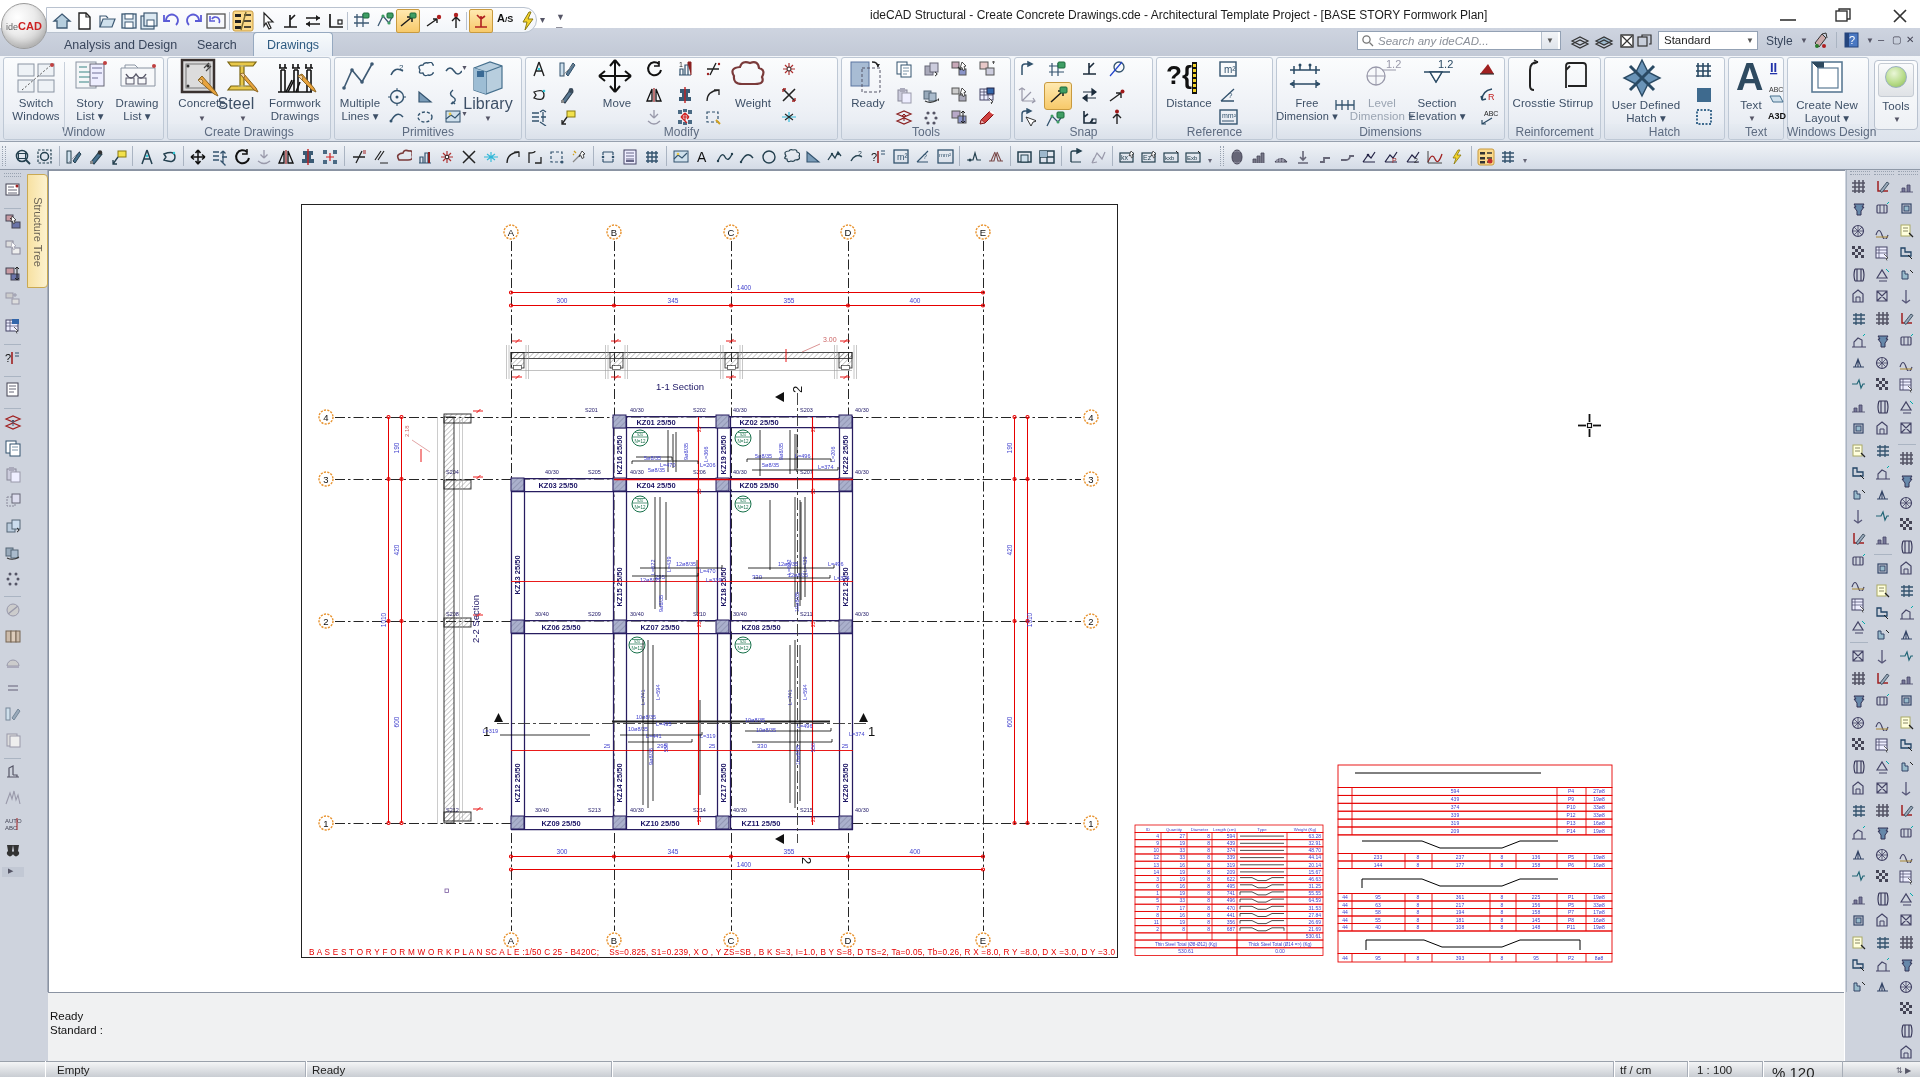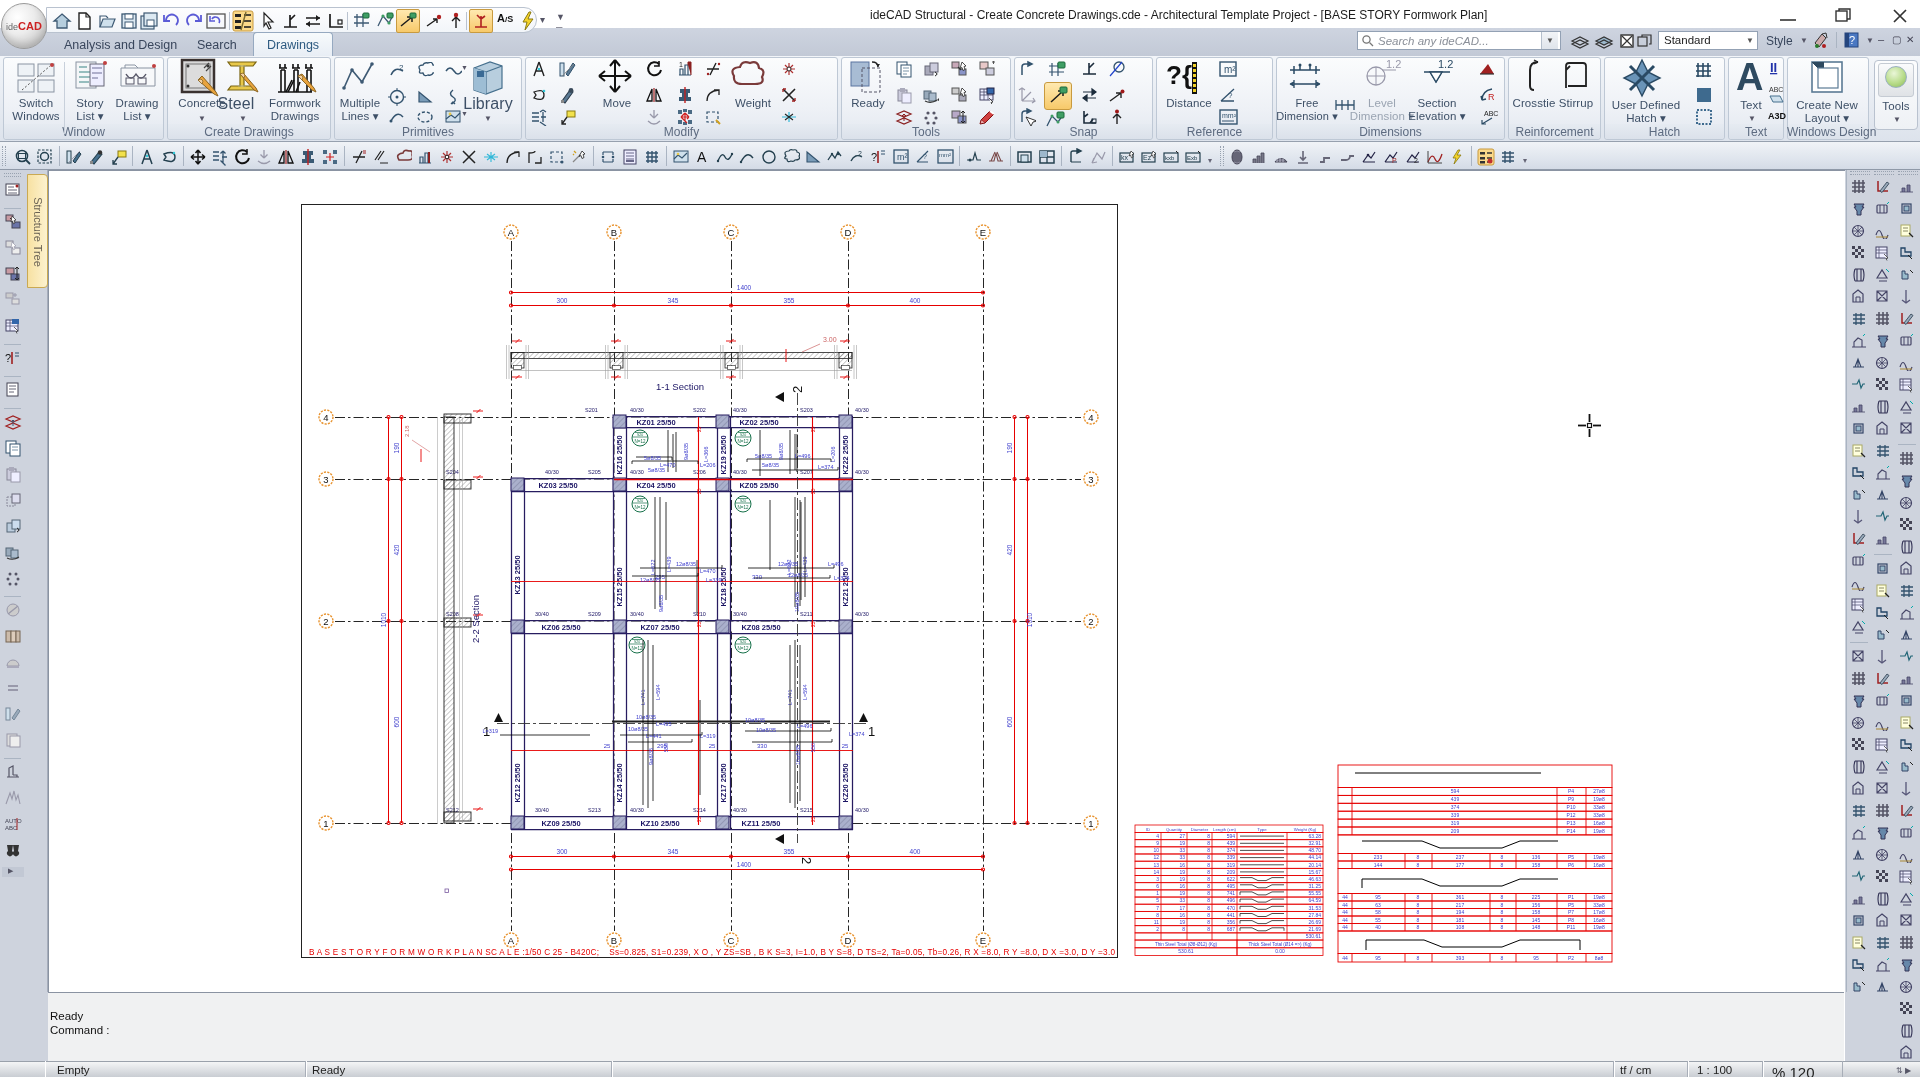--- a/index.html
+++ b/index.html
@@ -1046,21 +1046,21 @@
 <div class="ab" style="left:2px;top:867px;width:22px;height:10px;background:#c2c8d4"></div>
 <div class="txt" style="left:8px;top:867px;font-size:7px;color:#556">▶</div>
 <div class="ab" style="left:27px;top:174px;width:21px;height:114px;background:linear-gradient(90deg,#f7e1a2,#fdf2cf);border:1px solid #caa952;border-radius:0 4px 4px 0"></div>
 <div class="txt" style="left:27px;top:178px;font-size:11px;color:#6b6354;transform:rotate(90deg);transform-origin:0 0;width:108px;text-align:center;margin-left:17px">Structure Tree</div>
 <div class="ab" style="left:1846px;top:170px;width:1px;height:891px;background:#aab4c2"></div>
 <div class="ab" style="left:0;top:1061px;width:1920px;height:16px;background:linear-gradient(#f4f5f6,#c9cdd3);border-top:1px solid #9aa1ab"></div>
 <div class="ab" style="left:0;top:992px;width:48px;height:69px;background:#ced3dd"></div>
 <div class="ab" style="left:1845px;top:992px;width:75px;height:69px;background:#ced3dd"></div>
 <div class="ab" style="left:48px;top:992px;width:1796px;height:69px;background:#f0f1f2;border-top:1px solid #8a93a2"></div>
 <div class="txt" style="left:50px;top:1010px;font-size:11.5px;color:#111">Ready</div>
-<div class="txt" style="left:50px;top:1024px;font-size:11.5px;color:#111">Command :</div>
+<div class="txt" style="left:50px;top:1024px;font-size:11.5px;color:#111">Standard :</div>
 <div class="ab" style="left:45px;top:1061px;width:261px;height:16px;border-right:1px solid #a8aeb8;border-left:1px solid #fff"></div>
 <div class="ab" style="left:306px;top:1061px;width:306px;height:16px;border-right:1px solid #a8aeb8;border-left:1px solid #fff"></div>
 <div class="ab" style="left:612px;top:1061px;width:1002px;height:16px;border-right:1px solid #a8aeb8;border-left:1px solid #fff"></div>
 <div class="ab" style="left:1614px;top:1061px;width:74px;height:16px;border-right:1px solid #a8aeb8;border-left:1px solid #fff"></div>
 <div class="ab" style="left:1688px;top:1061px;width:75px;height:16px;border-right:1px solid #a8aeb8;border-left:1px solid #fff"></div>
 <div class="ab" style="left:1763px;top:1061px;width:80px;height:16px;border-right:1px solid #a8aeb8;border-left:1px solid #fff"></div>
 <div class="txt" style="left:57px;top:1064px;font-size:11.5px;color:#222">Empty</div>
 <div class="txt" style="left:312px;top:1064px;font-size:11.5px;color:#222">Ready</div>
 <div class="txt" style="left:1620px;top:1064px;font-size:11.5px;color:#222">tf / cm</div>
 <div class="txt" style="left:1697px;top:1064px;font-size:11.5px;color:#222">1 : 100</div>

